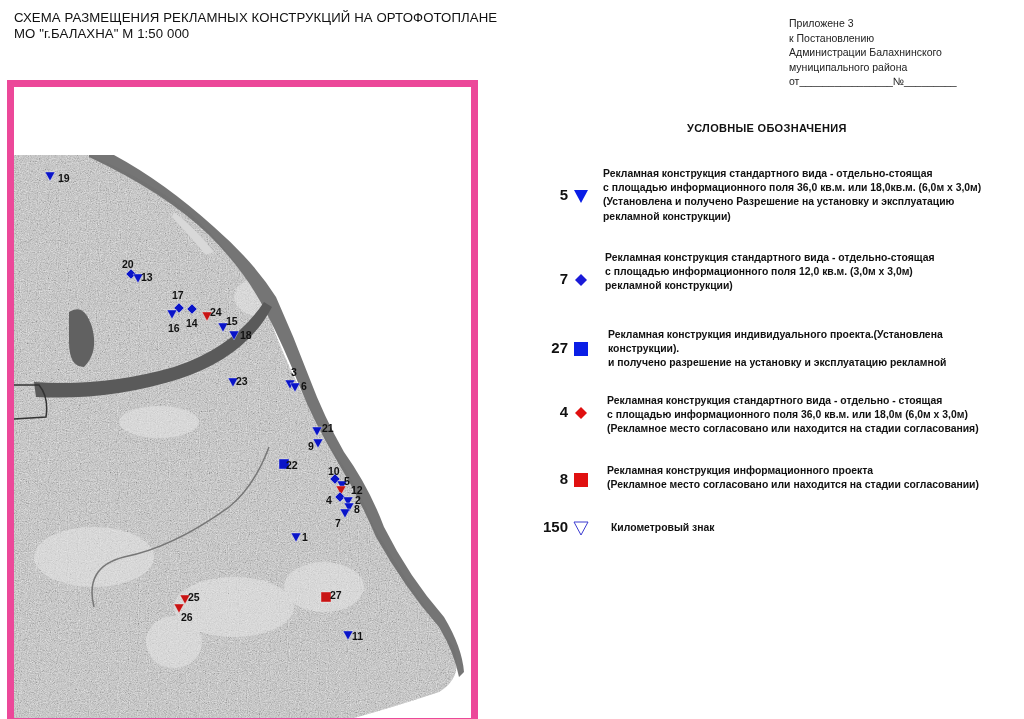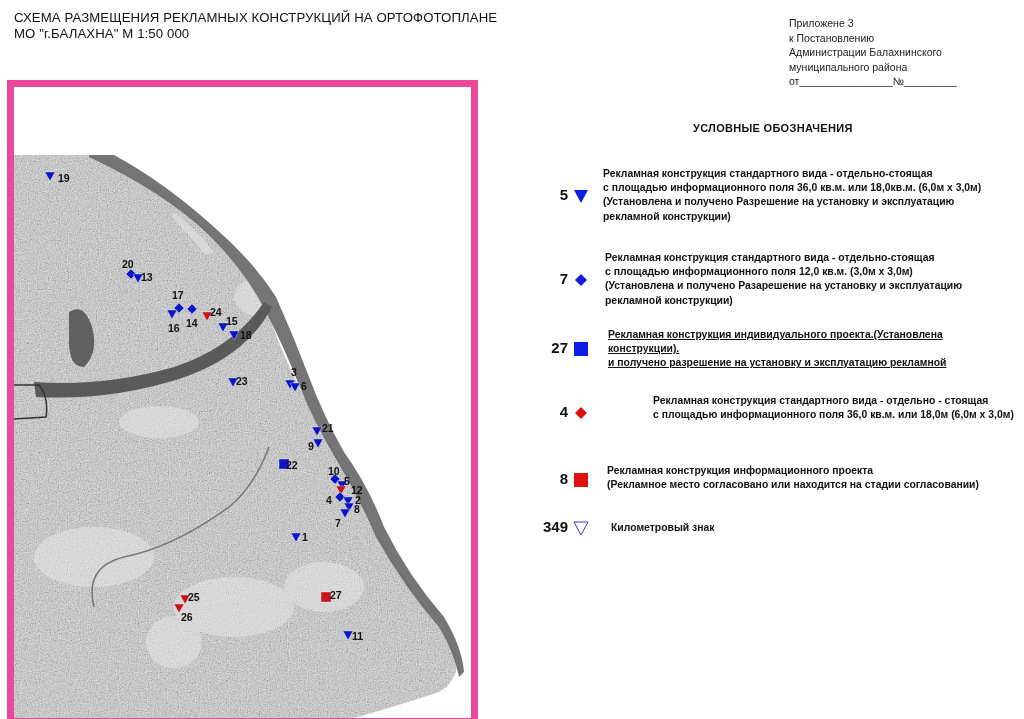--- a/index.html
+++ b/index.html
@@ -15,21 +15,21 @@
     position: absolute; left: 789px; top: 16px;
     font-size: 10.5px; line-height: 14.5px; color: #222;
   }
   .map-frame {
     position: absolute; left: 7px; top: 80px; width: 457px; height: 631px;
     border: 7px solid #ec4899; background: #fff; overflow: hidden;
   }
   .map-frame svg { position: absolute; left: 0; top: 0; }
   .legend-title {
     position: absolute; left: 687px; top: 122px;
-    font-weight: bold; font-size: 11px; letter-spacing: 0.3px; margin-left: 6px;
+    font-weight: bold; font-size: 11px; letter-spacing: 0.3px;
   }
   .legend-row { position: absolute; }
   .legend-num {
     position: absolute; font-weight: bold; font-size: 15px; text-align: right; width: 40px;
   }
   .legend-sym { position: absolute; }
   .legend-text {
     position: absolute; font-weight: bold; font-size: 10.4px; line-height: 14.2px; white-space: nowrap;
   }
   .mk-label {
@@ -222,57 +222,57 @@
       </div>
     </div>
     <div class="legend-row">
       <div class="legend-num" style="left: 528px; top: 270px; width: 40px;">7</div>
       <svg width="18" height="18" class="legend-sym" style="position: absolute; left: 572px; top: 271px;">
         <polygon points="9,3 15,9 9,15 3,9" fill="#1a1ad8"></polygon>
       </svg>
       <div class="legend-text" style="left: 605px; top: 251px;">
         <div>Рекламная конструкция стандартного вида - отдельно-стоящая</div>
         <div>с площадью информационного поля 12,0 кв.м. (3,0м х 3,0м)</div>
-        <div>(Установлена и получено Разарешение на установку и эксплуатацию</div>
         <div>рекламной конструкции)</div>
       </div>
     </div>
     <div class="legend-row">
       <div class="legend-num" style="left: 528px; top: 339px; width: 40px;">27</div>
       <svg width="18" height="18" class="legend-sym" style="position: absolute; left: 572px; top: 340px;">
         <rect x="2" y="2" width="14" height="14" fill="#0a1ee6"></rect>
       </svg>
-      <div class="legend-text" style="left: 608px; top: 328px; text-decoration: underline;">
+      <div class="legend-text" style="left: 608px; top: 328px;">
         <div>Рекламная конструкция индивидуального проекта.(Установлена</div>
         <div>конструкции).</div>
         <div>и получено разрешение на установку и эксплуатацию рекламной</div>
       </div>
     </div>
     <div class="legend-row">
       <div class="legend-num" style="left: 528px; top: 403px; width: 40px;">4</div>
       <svg width="18" height="18" class="legend-sym" style="position: absolute; left: 572px; top: 404px;">
         <polygon points="9,3 15,9 9,15 3,9" fill="#e01010"></polygon>
       </svg>
-      <div class="legend-text" style="left: 607px; top: 394px; margin-left: 46px;">
+      <div class="legend-text" style="left: 607px; top: 394px;">
         <div>Рекламная конструкция стандартного вида - отдельно - стоящая</div>
         <div>с площадью информационного поля 36,0 кв.м. или 18,0м (6,0м х 3,0м)</div>
+        <div>(Рекламное место согласовано или находится на стадии согласования)</div>
       </div>
     </div>
     <div class="legend-row">
       <div class="legend-num" style="left: 528px; top: 470px; width: 40px;">8</div>
       <svg width="18" height="18" class="legend-sym" style="position: absolute; left: 572px; top: 471px;">
         <rect x="2" y="2" width="14" height="14" fill="#e01010"></rect>
       </svg>
       <div class="legend-text" style="left: 607px; top: 464px;">
         <div>Рекламная конструкция информационного проекта</div>
         <div>(Рекламное место согласовано или находится на стадии согласовании)</div>
       </div>
     </div>
     <div class="legend-row">
-      <div class="legend-num" style="left: 528px; top: 518px; width: 40px;">349</div>
+      <div class="legend-num" style="left: 528px; top: 518px; width: 40px;">150</div>
       <svg width="18" height="18" class="legend-sym" style="position: absolute; left: 572px; top: 519px;">
         <polygon points="2,3 16,3 9,16" fill="none" stroke="#3a3ad0" stroke-width="1"></polygon>
       </svg>
       <div class="legend-text" style="left: 611px; top: 521px;">
         <div>Километровый знак</div>
       </div>
     </div>
   </div>
 
 </body></html>

